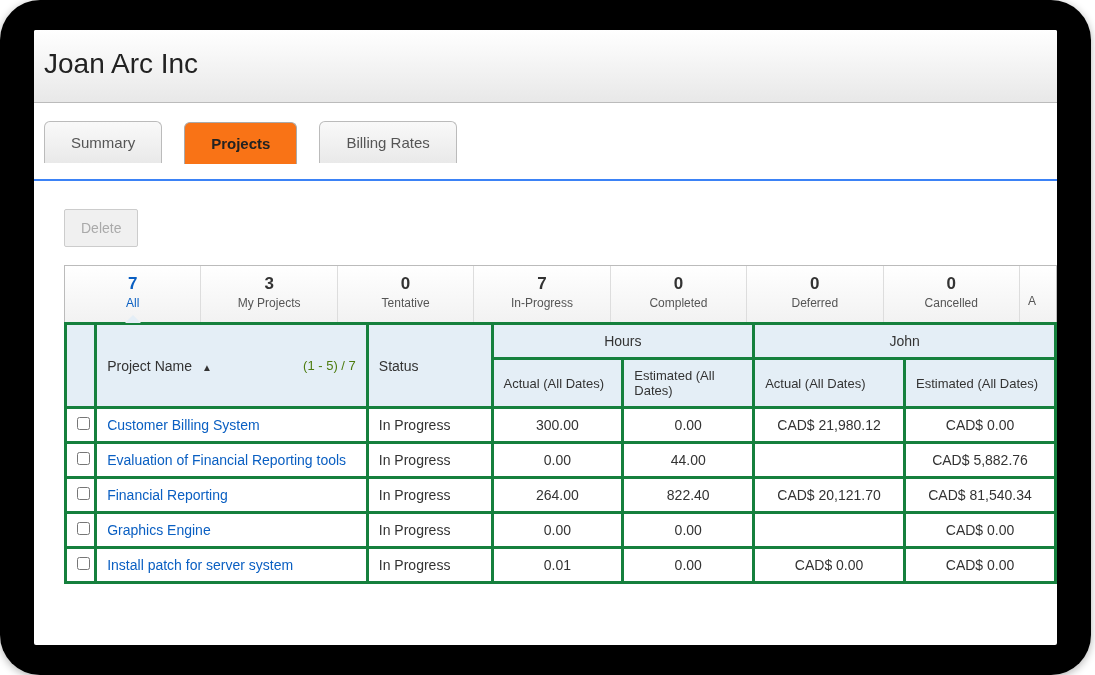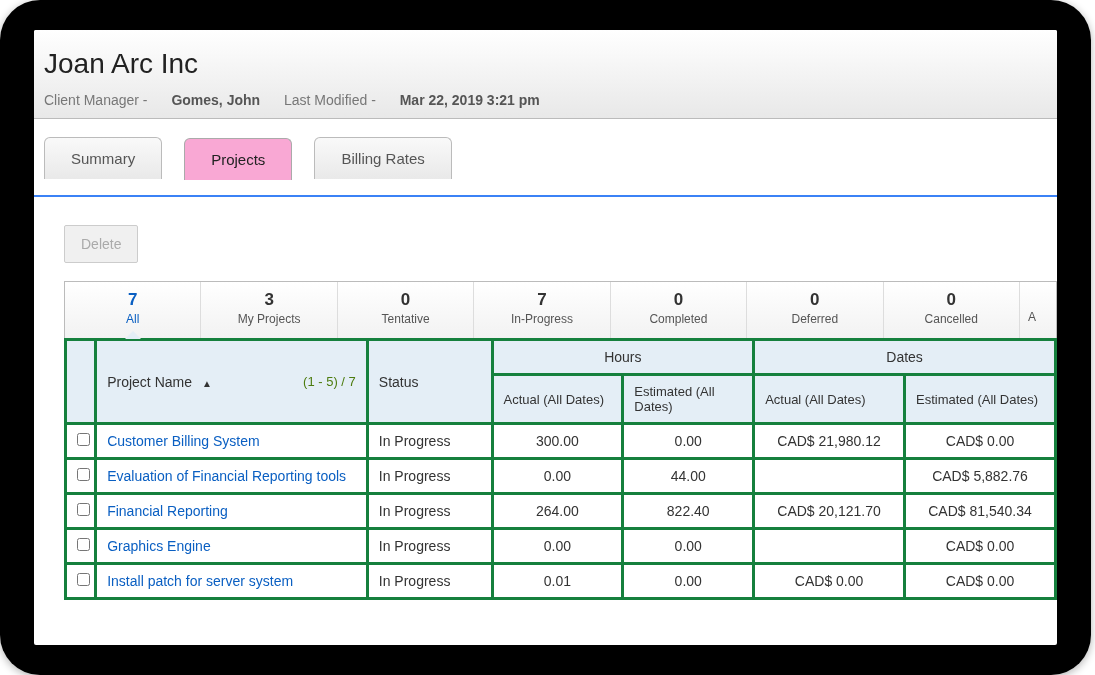--- a/index.html
+++ b/index.html
@@ -30,21 +30,21 @@
       display: flex; gap: 22px;
     }
     .tab {
       padding: 12px 26px; font-size: 15px; color: #555;
       background: linear-gradient(#f9f9f9, #e9e9e9);
       border: 1px solid #bbb; border-bottom: none;
       border-radius: 6px 6px 0 0; cursor: pointer;
       position: relative;
     }
     .tab.active {
-      background: #f9a8d4; font-weight: normal; color: #222;
+      background: #f97316; font-weight: bold; color: #222;
       border-color: #aaa;
       top: 1px;
     }
     
     .tab-body { padding: 28px 0 0 30px; }
     
     .action-row { display: flex; gap: 10px; margin-bottom: 18px; }
     .btn-primary {
       background: linear-gradient(#2d8fe0, #0b5db8);
       color: #fff; font-weight: bold; font-size: 14px;
@@ -102,30 +102,20 @@
     input[type=checkbox] { cursor: pointer; }
   </style>
 </head>
 <body>
 
 <div class="tablet-frame">
   <div class="tablet-screen">
 
     <div class="page-header">
       <h1 class="page-title">Joan Arc Inc</h1>
-      <div class="page-meta">
-        <span>
-          <span>Client Manager -</span>
-          <span class="darker">Gomes, John</span>
-        </span>
-        <span>
-          <span>Last Modified -</span>
-          <span class="darker">Mar 22, 2019 3:21 pm</span>
-        </span>
-      </div>
     </div>
 
     <div class="tabs-row">
       <div class="tab">Summary</div>
       <div class="tab active">Projects</div>
       <div class="tab">Billing Rates</div>
     </div>
 
     <div class="tab-body">
 
@@ -180,21 +170,21 @@
         <thead>
           <tr>
             <th rowspan="2" class="col-check"></th>
             <th rowspan="2">
               <span>Project Name</span>
               <span class="sort-ind">▲</span>
               <span class="pager">(1 - 5) / 7</span>
             </th>
             <th rowspan="2">Status</th>
             <th colspan="2" class="group">Hours</th>
-            <th colspan="2" class="group">Dates</th>
+            <th colspan="2" class="group">John</th>
           </tr>
           <tr class="row2">
             <th class="num">Actual (All Dates)</th>
             <th class="num">Estimated (All Dates)</th>
             <th class="num">Actual (All Dates)</th>
             <th class="num">Estimated (All Dates)</th>
           </tr>
         </thead>
         <tbody>
           <tr>

